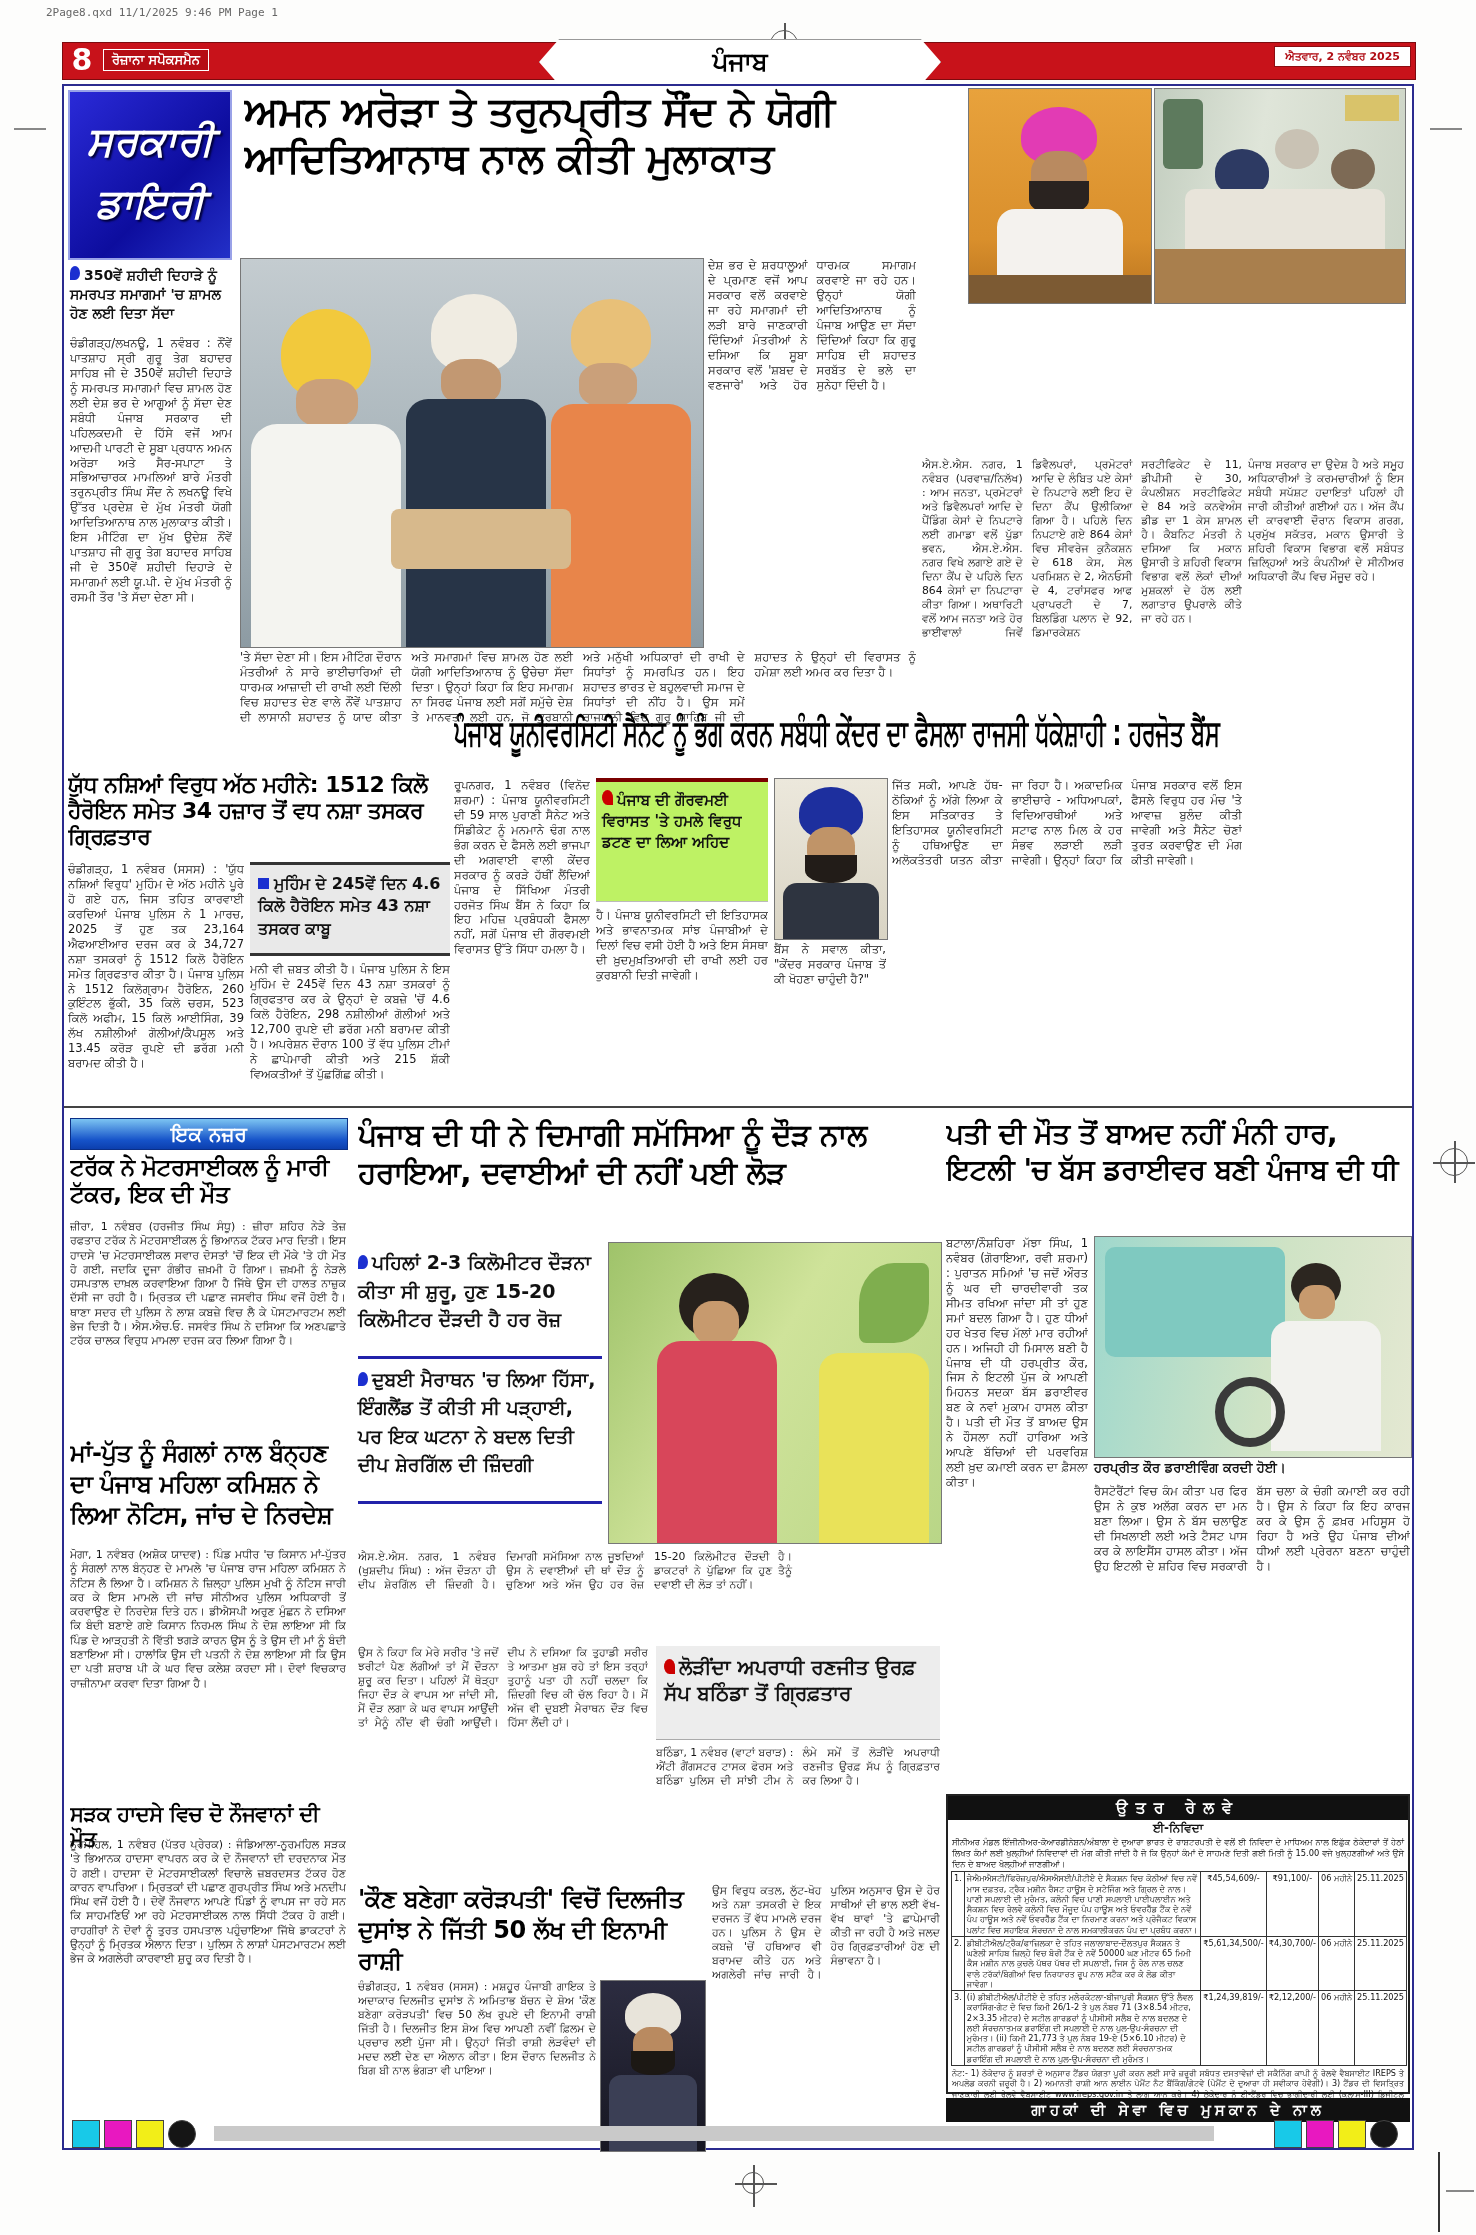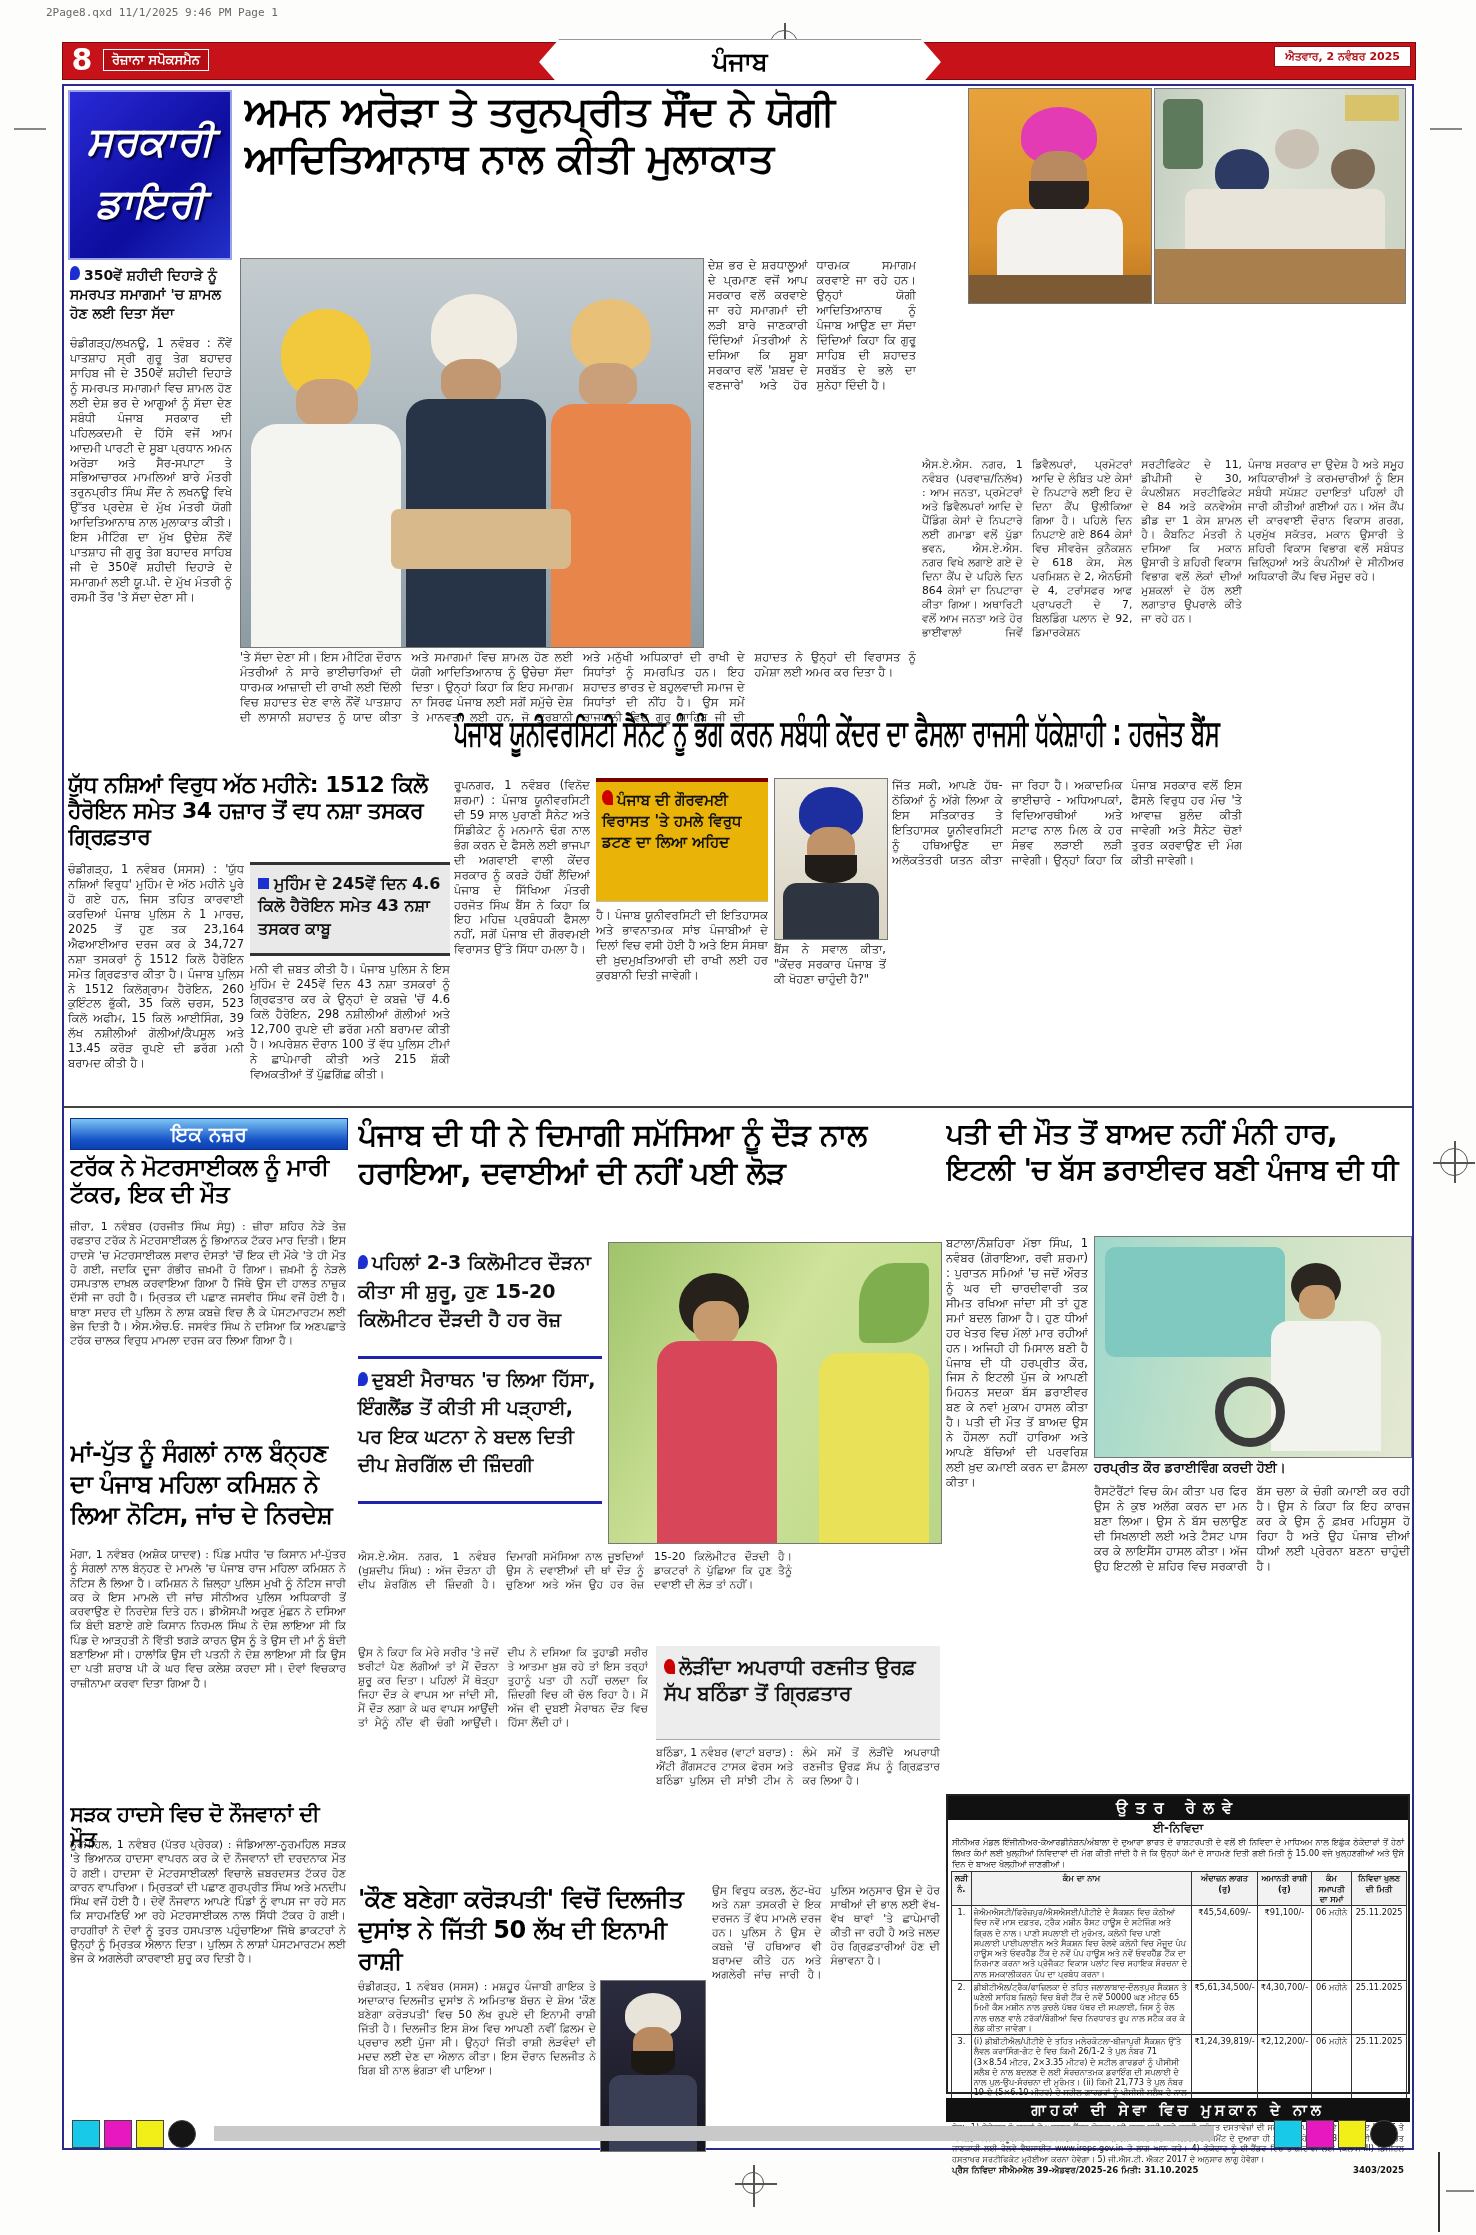--- a/index.html
+++ b/index.html
@@ -49,21 +49,21 @@
   .gm-photo1{left:904px;top:2px;width:182px;height:214px;background:linear-gradient(180deg,#e8a23c,#d98f2c 70%,#b9741f);}
   .gm-photo2{left:1090px;top:2px;width:250px;height:214px;background:linear-gradient(100deg,#c2cdbf,#dfe5d9 40%,#cbd3c4);}
   .gm-headline{left:858px;top:224px;width:482px;font-size:26px;line-height:1.22;}
   .gm-body{left:858px;top:372px;width:320px;height:646px;font-size:10.8px;}
   .gm-col4{left:1184px;top:372px;width:156px;height:646px;font-size:10.8px;}
 
   
   .sen-headline{left:390px;top:626px;width:790px;height:58px;font-size:36px;white-space:nowrap;}
   .squeeze{display:inline-block;transform:scaleX(0.62);transform-origin:0 50%;}
   .sen-col1{left:390px;top:692px;width:136px;height:306px;}
-  .callout{left:532px;top:692px;width:172px;height:124px;background:#eab308;border-top:4px solid #7a0000;
+  .callout{left:532px;top:692px;width:172px;height:124px;background:#bef264;border-top:4px solid #7a0000;
            border-bottom:1px solid #bbb;padding:8px 6px 4px 6px;box-sizing:border-box;
            font-size:15px;font-weight:bold;line-height:1.4;}
   .q-ico{display:inline-block;width:11px;height:15px;background:#c00;border-radius:50% 50% 0 50%;margin-right:4px;}
   .sen-callout-below{left:532px;top:822px;width:172px;height:176px;}
   .sen-photo{left:710px;top:692px;width:112px;height:160px;background:linear-gradient(180deg,#ece8dc,#d9d4c4);}
   .sen-photo-below{left:710px;top:856px;width:112px;height:142px;}
   .sen-right{left:828px;top:692px;width:350px;height:306px;}
 
   
   .dr-headline{left:4px;top:686px;width:382px;font-size:22px;line-height:1.18;}
@@ -260,28 +260,20 @@
     </div>
     <div class="abs cap it-cap">ਹਰਪ੍ਰੀਤ ਕੌਰ ਡਰਾਈਵਿੰਗ ਕਰਦੀ ਹੋਈ।</div>
     <div class="abs txt it-b cols2">ਰੈਸਟੋਰੈਂਟਾਂ ਵਿਚ ਕੰਮ ਕੀਤਾ ਪਰ ਫਿਰ ਉਸ ਨੇ ਕੁਝ ਅਲੱਗ ਕਰਨ ਦਾ ਮਨ ਬਣਾ ਲਿਆ। ਉਸ ਨੇ ਬੱਸ ਚਲਾਉਣ ਦੀ ਸਿਖਲਾਈ ਲਈ ਅਤੇ ਟੈਸਟ ਪਾਸ ਕਰ ਕੇ ਲਾਇਸੈਂਸ ਹਾਸਲ ਕੀਤਾ। ਅੱਜ ਉਹ ਇਟਲੀ ਦੇ ਸ਼ਹਿਰ ਵਿਚ ਸਰਕਾਰੀ ਬੱਸ ਚਲਾ ਕੇ ਚੰਗੀ ਕਮਾਈ ਕਰ ਰਹੀ ਹੈ। ਉਸ ਨੇ ਕਿਹਾ ਕਿ ਇਹ ਕਾਰਜ ਕਰ ਕੇ ਉਸ ਨੂੰ ਫ਼ਖ਼ਰ ਮਹਿਸੂਸ ਹੋ ਰਿਹਾ ਹੈ ਅਤੇ ਉਹ ਪੰਜਾਬ ਦੀਆਂ ਧੀਆਂ ਲਈ ਪ੍ਰੇਰਨਾ ਬਣਨਾ ਚਾਹੁੰਦੀ ਹੈ।</div>
 
     <div class="abs tender">
       <div class="t-head">ਉਤਰ ਰੇਲਵੇ</div>
       <div class="t-sub">ਈ-ਨਿਵਿਦਾ</div>
       <div class="t-intro">ਸੀਨੀਅਰ ਮੰਡਲ ਇੰਜੀਨੀਅਰ-ਕੋਆਰਡੀਨੇਸ਼ਨ/ਅੰਬਾਲਾ ਦੇ ਦੁਆਰਾ ਭਾਰਤ ਦੇ ਰਾਸ਼ਟਰਪਤੀ ਦੇ ਵਲੋਂ ਈ ਨਿਵਿਦਾ ਦੇ ਮਾਧਿਅਮ ਨਾਲ ਇਛੁੱਕ ਠੇਕੇਦਾਰਾਂ ਤੋਂ ਹੇਠਾਂ ਲਿਖਤ ਕੰਮਾਂ ਲਈ ਖੁਲ੍ਹੀਆਂ ਨਿਵਿਦਾਵਾਂ ਦੀ ਮੰਗ ਕੀਤੀ ਜਾਂਦੀ ਹੈ ਜੋ ਕਿ ਉਨ੍ਹਾਂ ਕੰਮਾਂ ਦੇ ਸਾਹਮਣੇ ਦਿਤੀ ਗਈ ਮਿਤੀ ਨੂੰ 15.00 ਵਜੇ ਖੁਲ੍ਹਣਗੀਆਂ ਅਤੇ ਉਸੇ ਦਿਨ ਦੇ ਬਾਅਦ ਖੋਲ੍ਹੀਆਂ ਜਾਣਗੀਆਂ।</div>
       <table class="t-table">
         <tbody>
-            <tr>
-          <th>ਲੜੀ ਨੰ.</th>
-          <th>ਕੰਮ ਦਾ ਨਾਮ</th>
-          <th>ਅੰਦਾਜ਼ਨ ਲਾਗਤ (ਰੁ)</th>
-          <th>ਅਮਾਨਤੀ ਰਾਸ਼ੀ (ਰੁ)</th>
-          <th>ਕੰਮ ਸਮਾਪਤੀ ਦਾ ਸਮਾਂ</th>
-          <th>ਨਿਵਿਦਾ ਖੁਲਣ ਦੀ ਮਿਤੀ</th>
-        </tr>
         <tr>
           <td class="t-num">1.</td>
           <td>ਜੇਐਮਐਸਟੀ/ਫਿਰੋਜ਼ਪੁਰ/ਐਸਐਸਈ/ਪੀਟੀਏ ਦੇ ਸੈਕਸ਼ਨ ਵਿਚ ਕੋਠੀਆਂ ਵਿਚ ਨਵੇਂ ਮਾਸ ਦਫ਼ਤਰ, ਟ੍ਰੈਕ ਮਸ਼ੀਨ ਰੈਸਟ ਹਾਊਸ ਦੇ ਸਟੇਜਿੰਗ ਅਤੇ ਗ੍ਰਿਲ ਦੇ ਨਾਲ। ਪਾਣੀ ਸਪਲਾਈ ਦੀ ਮੁਰੰਮਤ, ਕਲੋਨੀ ਵਿਚ ਪਾਣੀ ਸਪਲਾਈ ਪਾਈਪਲਾਈਨ ਅਤੇ ਸੈਕਸ਼ਨ ਵਿਚ ਰੇਲਵੇ ਕਲੋਨੀ ਵਿਚ ਮੌਜੂਦ ਪੰਪ ਹਾਊਸ ਅਤੇ ਓਵਰਹੈੱਡ ਟੈਂਕ ਦੇ ਨਵੇਂ ਪੰਪ ਹਾਊਸ ਅਤੇ ਨਵੇਂ ਓਵਰਹੈੱਡ ਟੈਂਕ ਦਾ ਨਿਰਮਾਣ ਕਰਨਾ ਅਤੇ ਪ੍ਰੋਜੈਕਟ ਵਿਕਾਸ ਪਲਾਂਟ ਵਿਚ ਸਹਾਇਕ ਸੰਰਚਨਾ ਦੇ ਨਾਲ ਸਮਕਾਲੀਕਰਨ ਪੰਪ ਦਾ ਪ੍ਰਬੰਧ ਕਰਨਾ।</td>
           <td class="t-num">₹45,54,609/-</td>
           <td class="t-num">₹91,100/-</td>
           <td class="t-num">06 ਮਹੀਨੇ</td>
           <td class="t-num">25.11.2025</td>
         </tr>
         <tr>
           <td class="t-num">2.</td>

